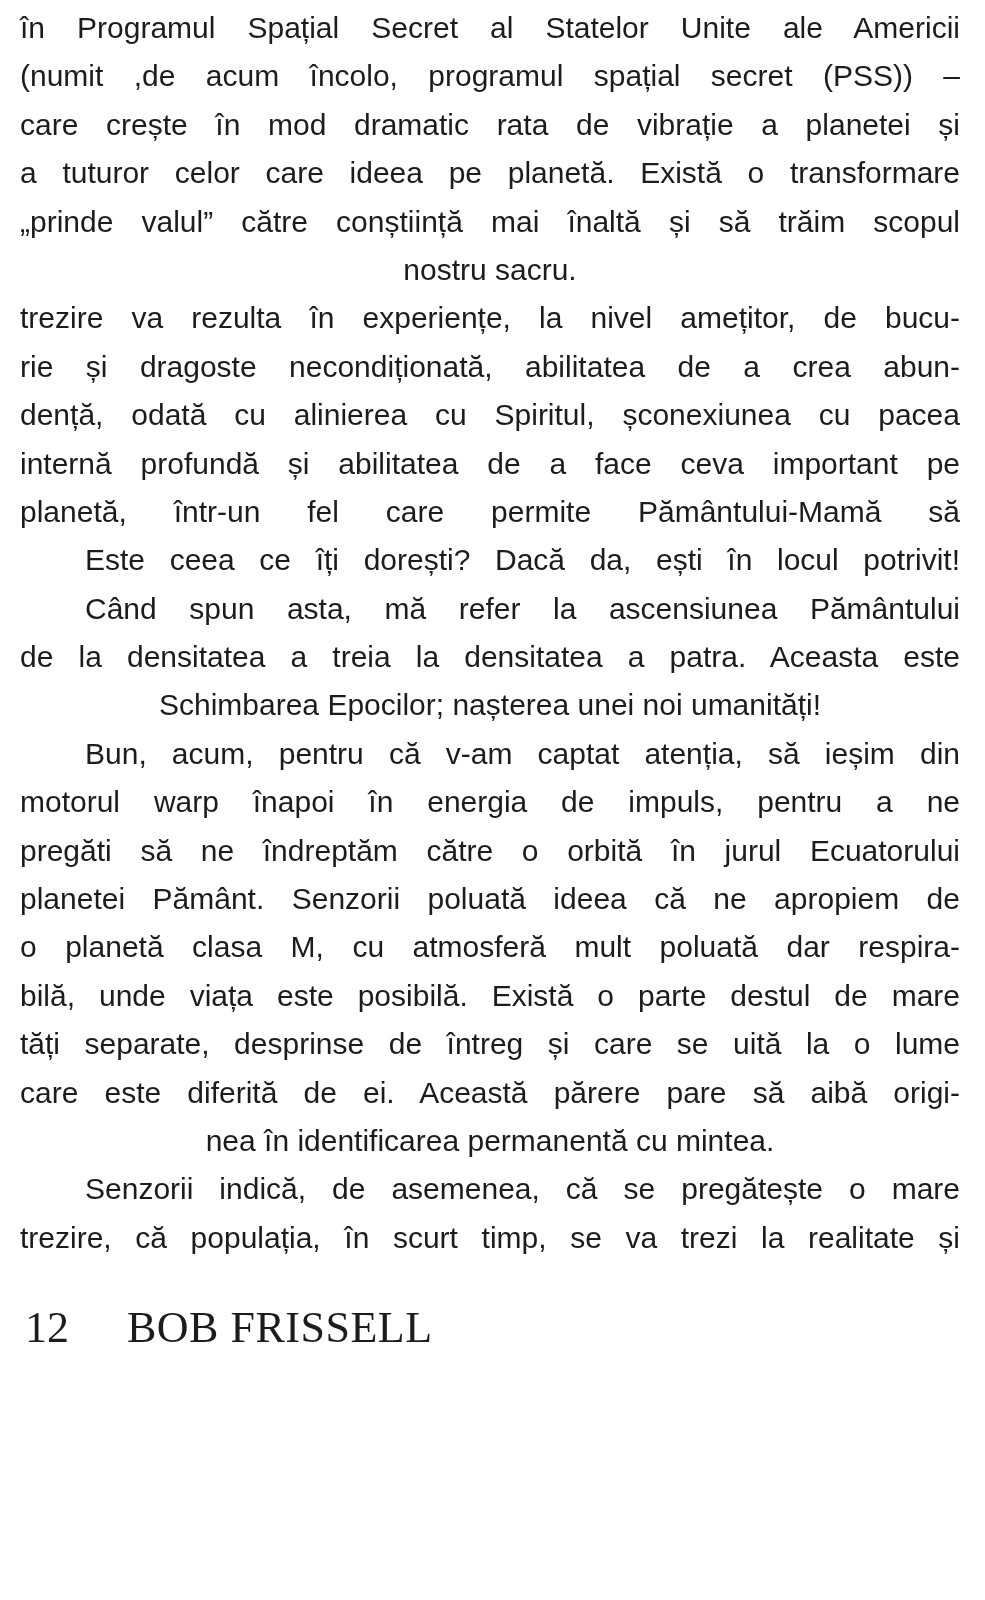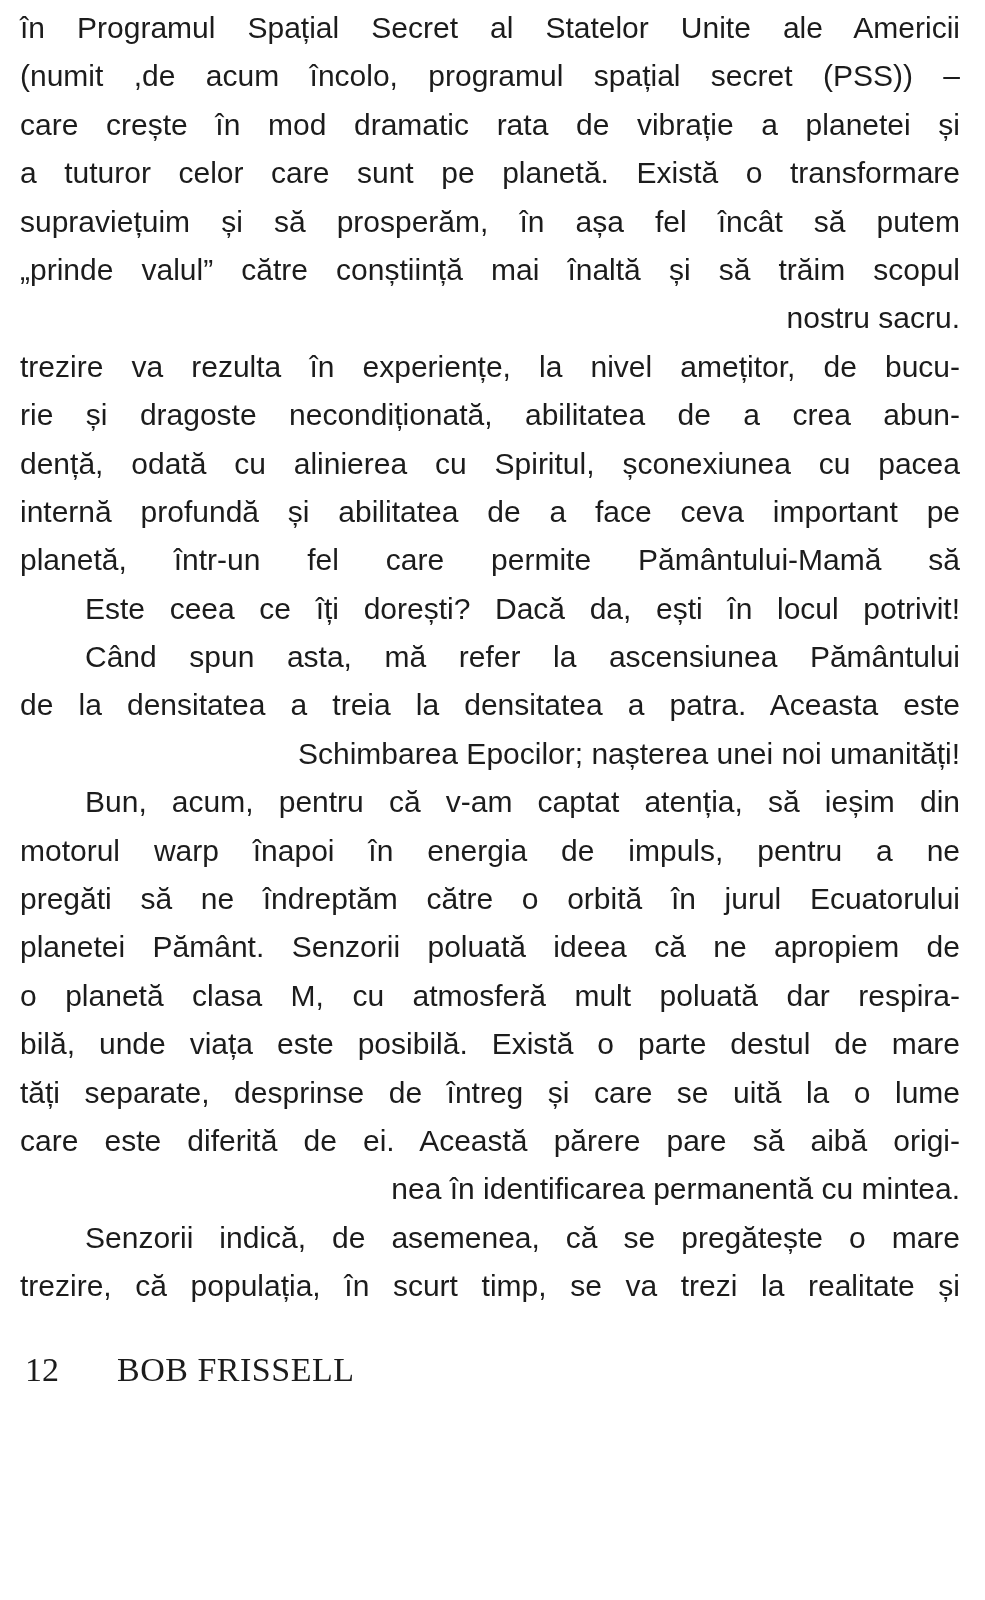--- a/index.html
+++ b/index.html
@@ -19,33 +19,33 @@
   }
   .text-block {
     font-family: "Liberation Sans", sans-serif;
     font-weight: 300;
     font-size: 30px;
     color: #1c1c1c;
   }
   .line {
     line-height: 48.4px;
     height: 48.4px;
-    text-align: right;
+    text-align: center;
   }
   .line.just {
     text-align: justify;
     text-align-last: justify;
   }
   .line.indent {
     text-indent: 65px;
   }
   .footer {
     margin-top: 40px;
     font-family: "Liberation Serif", serif;
-    font-size: 34px;
+    font-size: 44px;
     color: #1c1c1c;
     display: flex;
     align-items: baseline;
   }
   .pagenum {
     margin-left: 5px;
   }
   .author {
     margin-left: 58px;
     letter-spacing: 0.5px;
@@ -53,22 +53,21 @@
   }
 </style>
 </head>
 <body>
 
 <div class="page">
   <div class="text-block" id="lines-container">
       <div class="line just">în Programul Spațial Secret al Statelor Unite ale Americii</div>
       <div class="line just">(numit ,de acum încolo, programul spațial secret (PSS)) –</div>
       <div class="line just">care crește în mod dramatic rata de vibrație a planetei și</div>
-      <div class="line just">a tuturor celor care sunt pe planetă. Există o transformare</div>
-      <div class="line just">supraviețuim și să prosperăm, în așa fel încât să putem</div>
+      <div class="line just">a tuturor celor care ideea pe planetă. Există o transformare</div>
       <div class="line just">„prinde valul” către conștiință mai înaltă și să trăim scopul</div>
       <div class="line">nostru sacru.</div>
       <div class="line just">trezire va rezulta în experiențe, la nivel amețitor, de bucu-</div>
       <div class="line just">rie și dragoste necondiționată, abilitatea de a crea abun-</div>
       <div class="line just">dență, odată cu alinierea cu Spiritul, șconexiunea cu pacea</div>
       <div class="line just">internă profundă și abilitatea de a face ceva important pe</div>
       <div class="line just">planetă, într-un fel care permite Pământului-Mamă să</div>
       <div class="line just indent">Este ceea ce îți dorești? Dacă da, ești în locul potrivit!</div>
       <div class="line just indent">Când spun asta, mă refer la ascensiunea Pământului</div>
       <div class="line just">de la densitatea a treia la densitatea a patra. Aceasta este</div>

